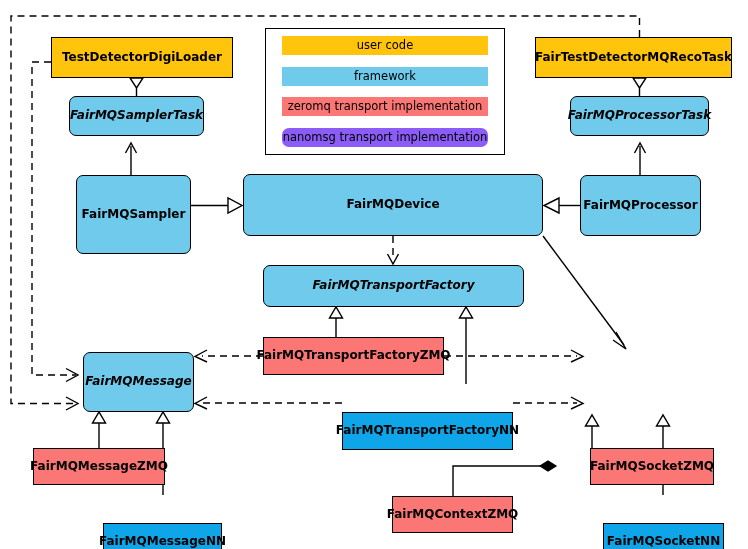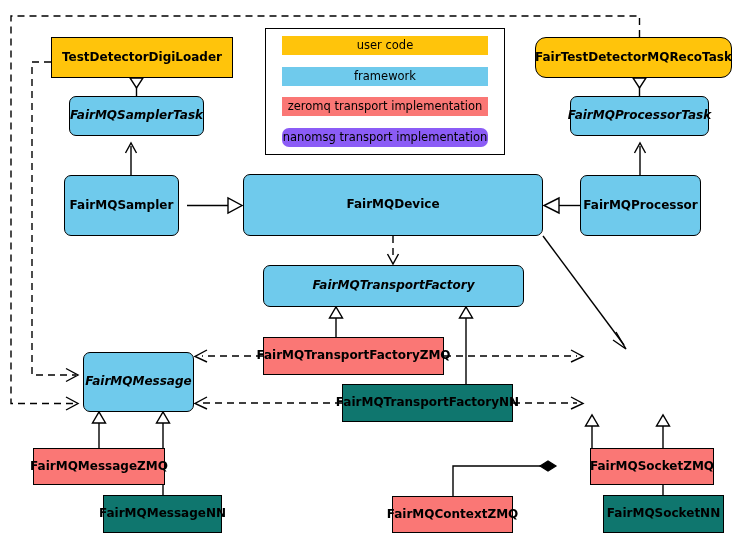--- a/index.html
+++ b/index.html
@@ -61,21 +61,21 @@
     text-align: center;
     font-size: 12px;
     font-weight: bold;
     color: #000000;
     line-height: 1.15;
     padding: 0 4px;
   }
   .node.usercode   { background: #ffc40b; }
   .node.framework  { background: #6fcaec; border-radius: 7px; }
   .node.zeromq     { background: #fa7775; }
-  .node.nanomsg    { background: #0f766e; }
+  .node.nanomsg    { background: #0ea5e9; margin-top: 28px; }
   .node.abstract   { font-style: italic; }
 
   #legend-box {
     position: absolute;
     box-sizing: border-box;
     border: 1.4px solid #000000;
     background: #ffffff;
     left: 265px;
     top: 28px;
     width: 240px;
@@ -213,24 +213,24 @@
   </svg>
 
   <div id="legend-box">
     <div class="legend-item usercode">user code</div>
     <div class="legend-item framework">framework</div>
     <div class="legend-item zeromq">zeromq transport implementation</div>
     <div class="legend-item nanomsg">nanomsg transport implementation</div>
   </div>
 
   <div class="node usercode" style="left: 51px; top: 37px; width: 182px; height: 41px;">TestDetectorDigiLoader</div>
-  <div class="node usercode" style="left: 535px; top: 37px; width: 197px; height: 41px; border-radius: 11px;">FairTestDetectorMQRecoTask</div>
+  <div class="node usercode" style="left: 535px; top: 37px; width: 197px; height: 41px;">FairTestDetectorMQRecoTask</div>
   <div class="node framework abstract" style="left: 69px; top: 96px; width: 135px; height: 40px;">FairMQSamplerTask</div>
   <div class="node framework abstract" style="left: 570px; top: 96px; width: 139px; height: 40px;">FairMQProcessorTask</div>
-  <div class="node framework" style="left: 64px; top: 175px; width: 115px; height: 61px;">FairMQSampler</div>
+  <div class="node framework" style="left: 76px; top: 175px; width: 115px; height: 79px;">FairMQSampler</div>
   <div class="node framework" style="left: 243px; top: 174px; width: 300px; height: 62px;">FairMQDevice</div>
   <div class="node framework" style="left: 580px; top: 175px; width: 121px; height: 61px;">FairMQProcessor</div>
   <div class="node framework abstract" style="left: 263px; top: 265px; width: 261px; height: 42px;">FairMQTransportFactory</div>
   <div class="node zeromq" style="left: 263px; top: 337px; width: 181px; height: 38px;">FairMQTransportFactoryZMQ</div>
   <div class="node nanomsg" style="left: 342px; top: 384px; width: 171px; height: 38px;">FairMQTransportFactoryNN</div>
   <div class="node framework abstract" style="left: 83px; top: 352px; width: 111px; height: 60px;">FairMQMessage</div>
   <div class="node zeromq" style="left: 33px; top: 448px; width: 132px; height: 37px;">FairMQMessageZMQ</div>
   <div class="node nanomsg" style="left: 103px; top: 495px; width: 119px; height: 38px;">FairMQMessageNN</div>
   <div class="node zeromq" style="left: 552px; top: 448px; width: 124px; height: 37px; margin-left: 38px;">FairMQSocketZMQ</div>
   <div class="node nanomsg" style="left: 603px; top: 495px; width: 121px; height: 38px;">FairMQSocketNN</div>

